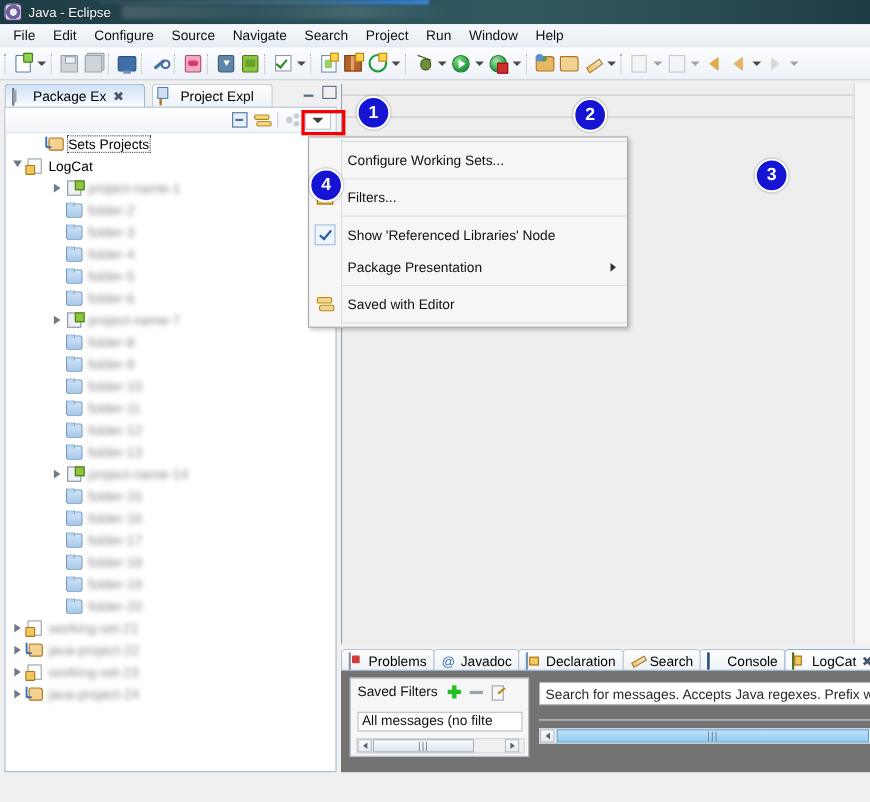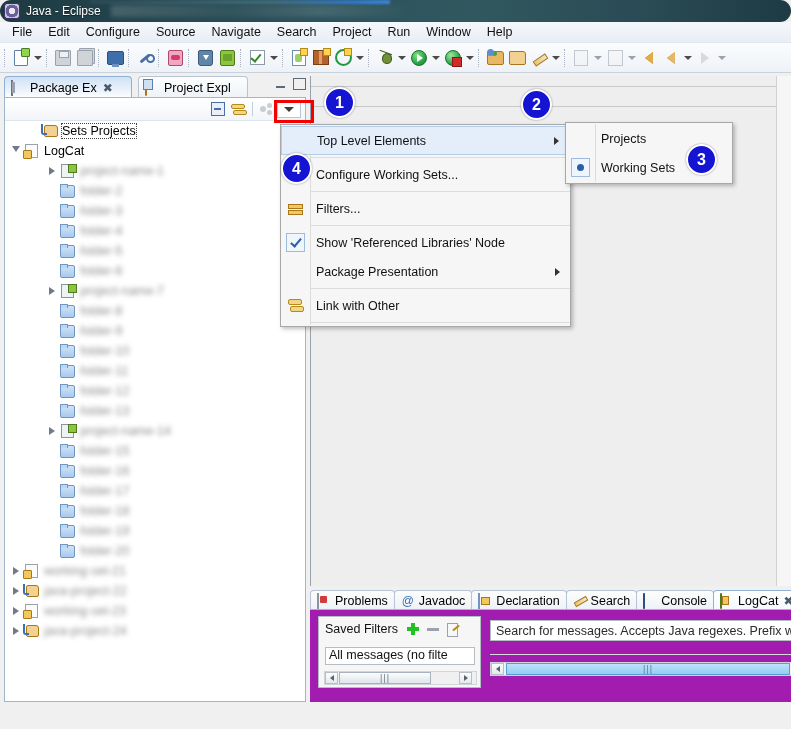--- a/index.html
+++ b/index.html
@@ -13,21 +13,21 @@
   #app {
     position: relative;
     width: 791px; height: 729px;
     background: #f0f0f0;
   }
 
   
   .titlebar {
     position: absolute; left: 0; top: 0; width: 791px; height: 22px;
     background: linear-gradient(to right, #1d3a42 0%, #24454e 18%, #2c525c 40%, #31585f 60%, #2a4a54 82%, #1e3b44 100%);
-    display: flex; align-items: center; border-radius: 11px;
+    display: flex; align-items: center;
   }
   .titlebar .tb-icon {
     width: 16px; height: 16px; margin-left: 4px; margin-right: 6px;
     border-radius: 3px;
     background: radial-gradient(circle at 50% 50%, #e9e9f2 0 28%, #6a5f9a 30% 56%, #c9c6de 58% 78%, #5b5185 80% 100%);
     box-shadow: inset 0 0 0 1px #3b3463;
     flex: 0 0 auto;
   }
   .titlebar .tb-text {
     color: #ffffff; font-size: 12px; text-shadow: 0 1px 1px rgba(0,0,0,.55);
@@ -307,21 +307,21 @@
   .i-decl:after { content:''; position:absolute; left:3px; top:3px; width:7px; height:6px; background:#f2c75c; border:1px solid #a9761c; }
   .i-search { width: 14px; height: 13px; }
   .i-search:before { content:''; position:absolute; left:1px; top:5px; width:12px; height:3px; background:linear-gradient(to right,#f2c75c,#ece9d9); transform:rotate(-30deg); border:1px solid #a9761c; }
   .i-console { width: 14px; height: 12px; background:#3f6ea8; border:1px solid #2c4f7c; border-radius:2px; }
   .i-logcat { width: 15px; height: 12px; background:#8cc63f; border:1px solid #4f7a1b; border-radius:2px; }
   .i-logcat:after { content:''; position:absolute; left:2px; top:2px; width:5px; height:7px; background:#f2c75c; border:1px solid #a9761c; }
   .btab .bclose { margin-left: 5px; color:#4a5a6a; font-size:12px; }
 
   .bbody {
     position: absolute; left: 0; top: 21px; width: 481px; height: 93px;
-    background: #a21caf; border-top: 1px solid #9fb6cd; box-sizing: border-box;
+    background: #737373; border-top: 1px solid #9fb6cd; box-sizing: border-box;
   }
   .filterbox {
     position: absolute; left: 8px; top: 6px; width: 163px; height: 72px;
     background: #f6f6f6; border: 1px solid #b6bcc4; box-sizing: border-box;
   }
   .filterhdr { display: flex; align-items: center; padding: 5px 4px 0 6px; }
   .filterhdr .fl-title { font-size: 12.5px; color:#111; white-space:nowrap; }
   .fl-plus { width: 14px; height: 14px; margin-left: 8px; position: relative; }
   .fl-plus:before { content:''; position:absolute; left:5px; top:1px; width:4px; height:12px; background:#22c022; }
   .fl-plus:after { content:''; position:absolute; left:1px; top:5px; width:12px; height:4px; background:#22c022; }
@@ -783,25 +783,20 @@
           </div>
         </div>
     </div>
   </div>
 
   <div class="redbox"></div>
 
   <div class="menu">
     <div class="gutter-line"></div>
 
-    <div class="mrow hl">
-      <span class="mgutter"></span>
-      <span class="mtext">Top Level Elements</span>
-      <span class="marrow"></span>
-    </div>
     <div class="msep"></div>
 
     <div class="mrow">
       <span class="mgutter"></span>
       <span class="mtext">Configure Working Sets...</span>
     </div>
     <div class="msep"></div>
 
     <div class="mrow">
       <span class="mgutter">
@@ -822,39 +817,26 @@
       <span class="mgutter"></span>
       <span class="mtext">Package Presentation</span>
       <span class="marrow"></span>
     </div>
     <div class="msep"></div>
 
     <div class="mrow">
       <span class="mgutter">
           <span class="ic-linkeditor"></span>
         </span>
-      <span class="mtext">Link with Other</span>
+      <span class="mtext">Saved with Editor</span>
     </div>
     <div class="msep"></div>
 
   </div>
 
-  <div class="submenu">
-    <div class="gutter-line"></div>
-    <div class="mrow">
-      <span class="mgutter"></span>
-      <span class="mtext">Projects</span>
-    </div>
-    <div class="mrow">
-      <span class="mgutter">
-          <span class="radio-sel"></span>
-        </span>
-      <span class="mtext">Working Sets</span>
-    </div>
-  </div>
 
   <div class="badge" id="badge1">1</div>
   <div class="badge" id="badge2">2</div>
   <div class="badge" id="badge3">3</div>
   <div class="badge" id="badge4">4</div>
 
   <div class="bottompanel">
     <div class="btabs">
       <div class="btab">
         <span class="bic"><span class="i-problems"></span></span>

